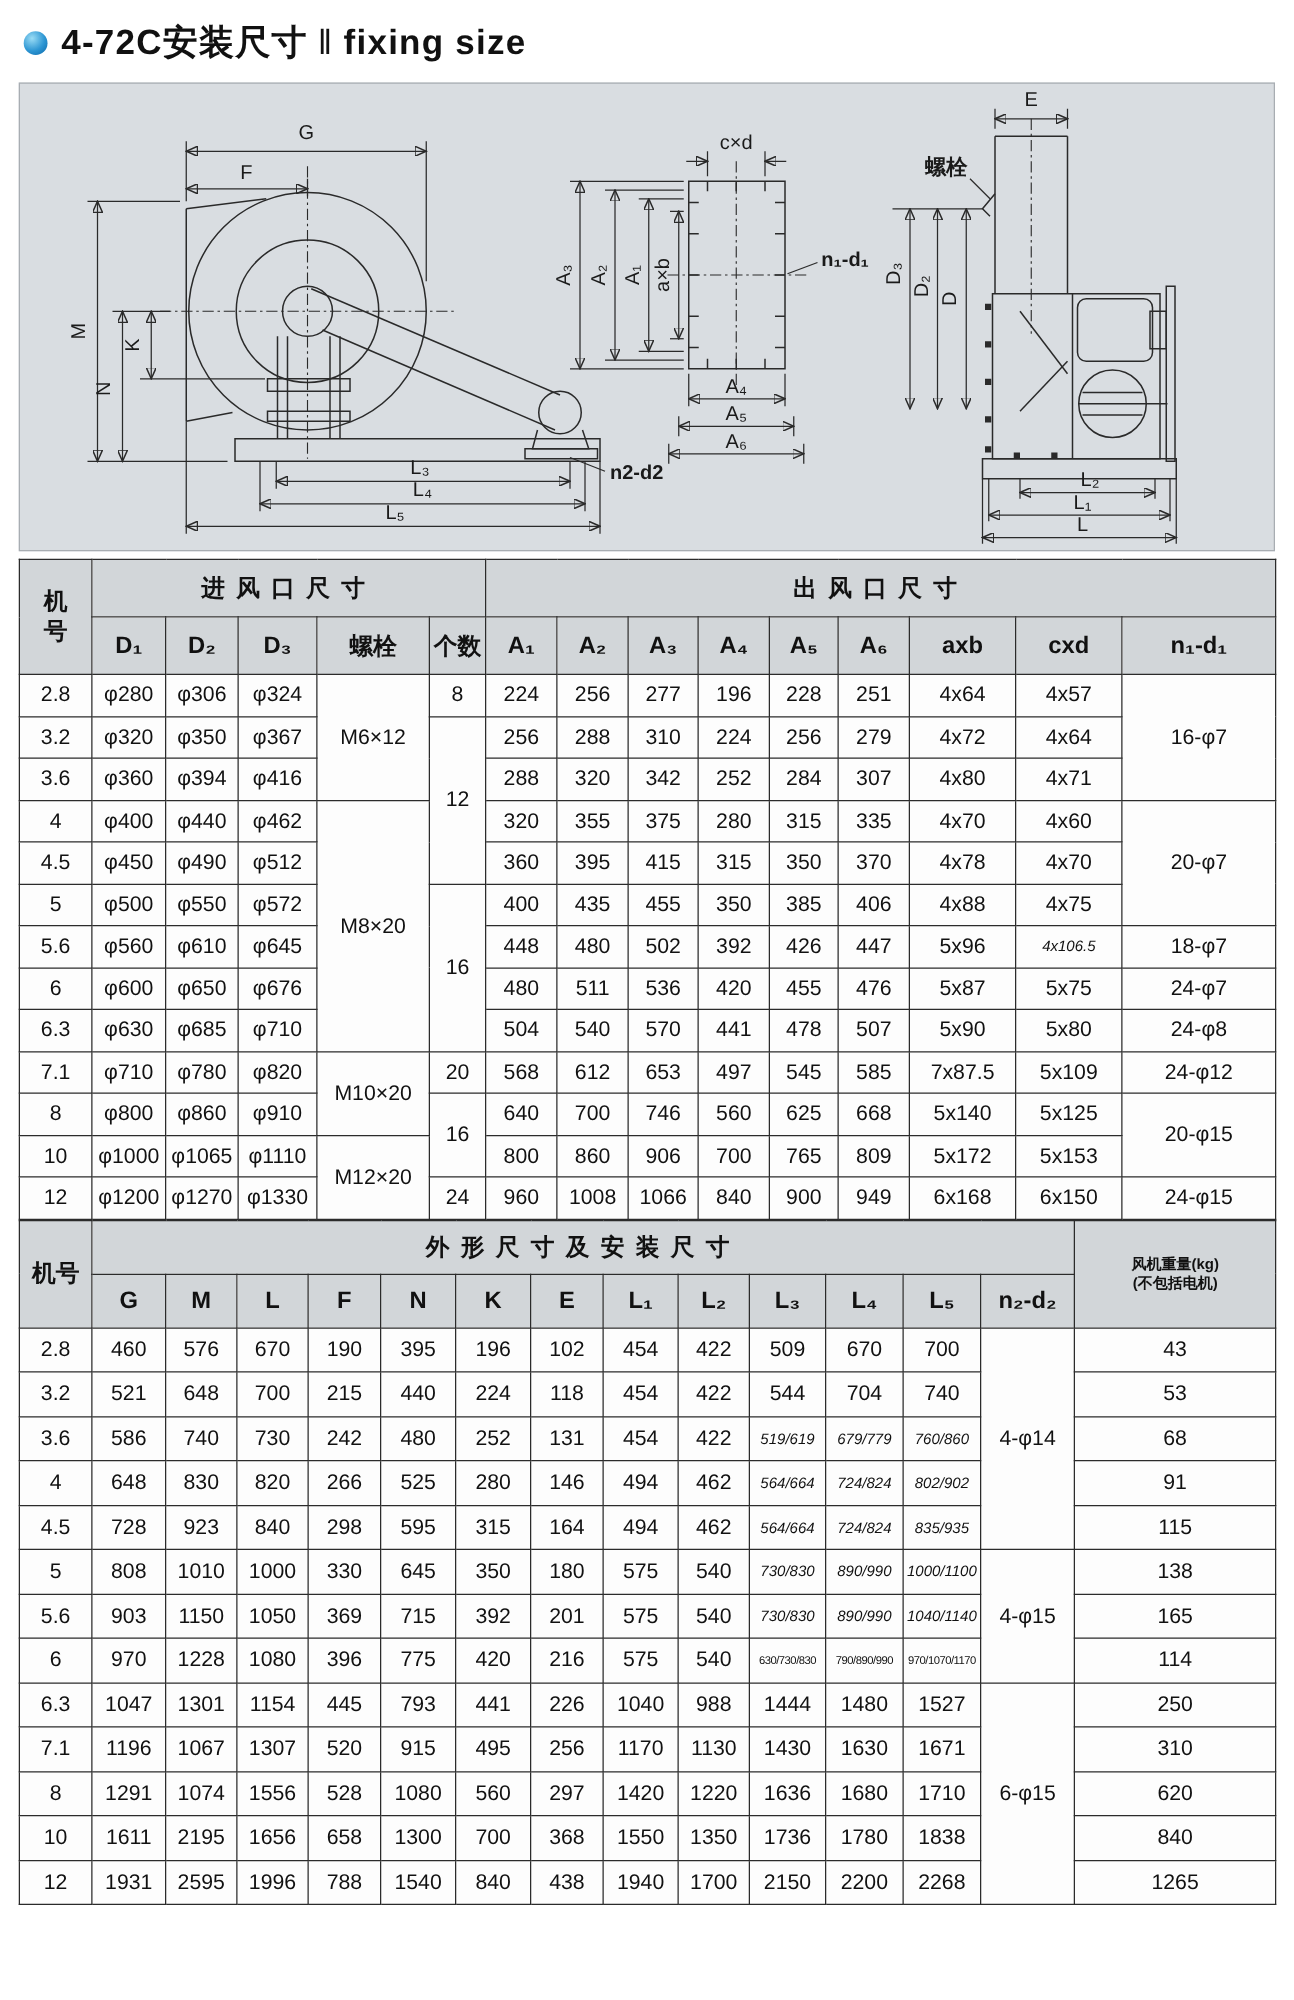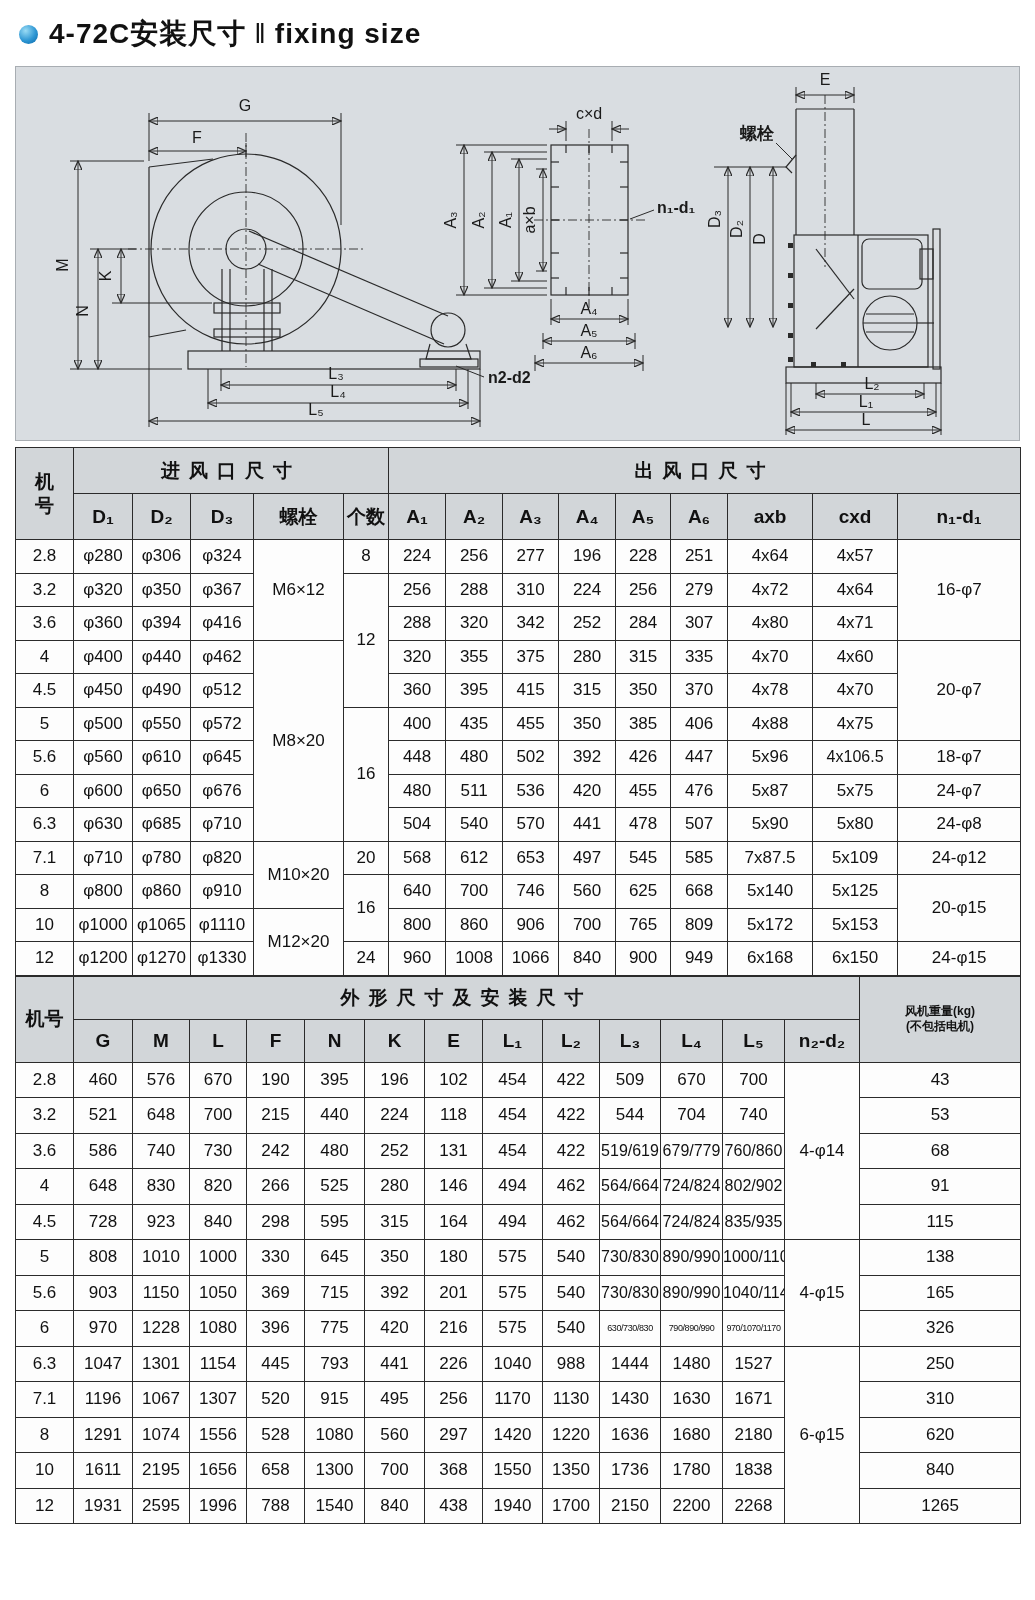--- a/index.html
+++ b/index.html
@@ -29,21 +29,21 @@
   th,td{border:1.7px solid #2b2b2b;text-align:center;vertical-align:middle;padding:0;overflow:hidden;}
   th{background:#d2d6d9;font-size:19px;font-weight:bold;}
   td{background:#fdfdfd;font-size:17px;}
   #t1 thead tr th{height:45px;}
   #t2 thead tr th{height:42px;}
   #t1 tbody td{height:32.5px;}
   #t2 tbody td{height:34.5px;}
   .group-h{letter-spacing:9px;}
   .pre{white-space:pre-line;line-height:1.25;}
   .weight-h{font-size:12px;letter-spacing:0;}
-  .t-small{font-size:16px;}
+  .t-small{font-size:12px;font-style:italic;}
   .t-tiny{font-size:9px;letter-spacing:-0.4px;}
 </style>
 </head>
 <body>
 
 <div class="page">
 
   <div class="title-row">
     <span class="bullet"></span>
     <div class="page-title"><span>4-72C安装尺寸</span><span class="sep">‖</span><span>fixing size</span></div>
@@ -657,21 +657,21 @@
           <td>1080</td>
           <td>396</td>
           <td>775</td>
           <td>420</td>
           <td>216</td>
           <td>575</td>
           <td>540</td>
           <td class="t-tiny">630/730/830</td>
           <td class="t-tiny">790/890/990</td>
           <td class="t-tiny">970/1070/1170</td>
-          <td>326</td>
+          <td>114</td>
         </tr>
         <tr>
           <td>6.3</td>
           <td>1047</td>
           <td>1301</td>
           <td>1154</td>
           <td>445</td>
           <td>793</td>
           <td>441</td>
           <td>226</td>
@@ -705,21 +705,21 @@
           <td>1074</td>
           <td>1556</td>
           <td>528</td>
           <td>1080</td>
           <td>560</td>
           <td>297</td>
           <td>1420</td>
           <td>1220</td>
           <td>1636</td>
           <td>1680</td>
-          <td>2180</td>
+          <td>1710</td>
           <td>620</td>
         </tr>
         <tr>
           <td>10</td>
           <td>1611</td>
           <td>2195</td>
           <td>1656</td>
           <td>658</td>
           <td>1300</td>
           <td>700</td>

